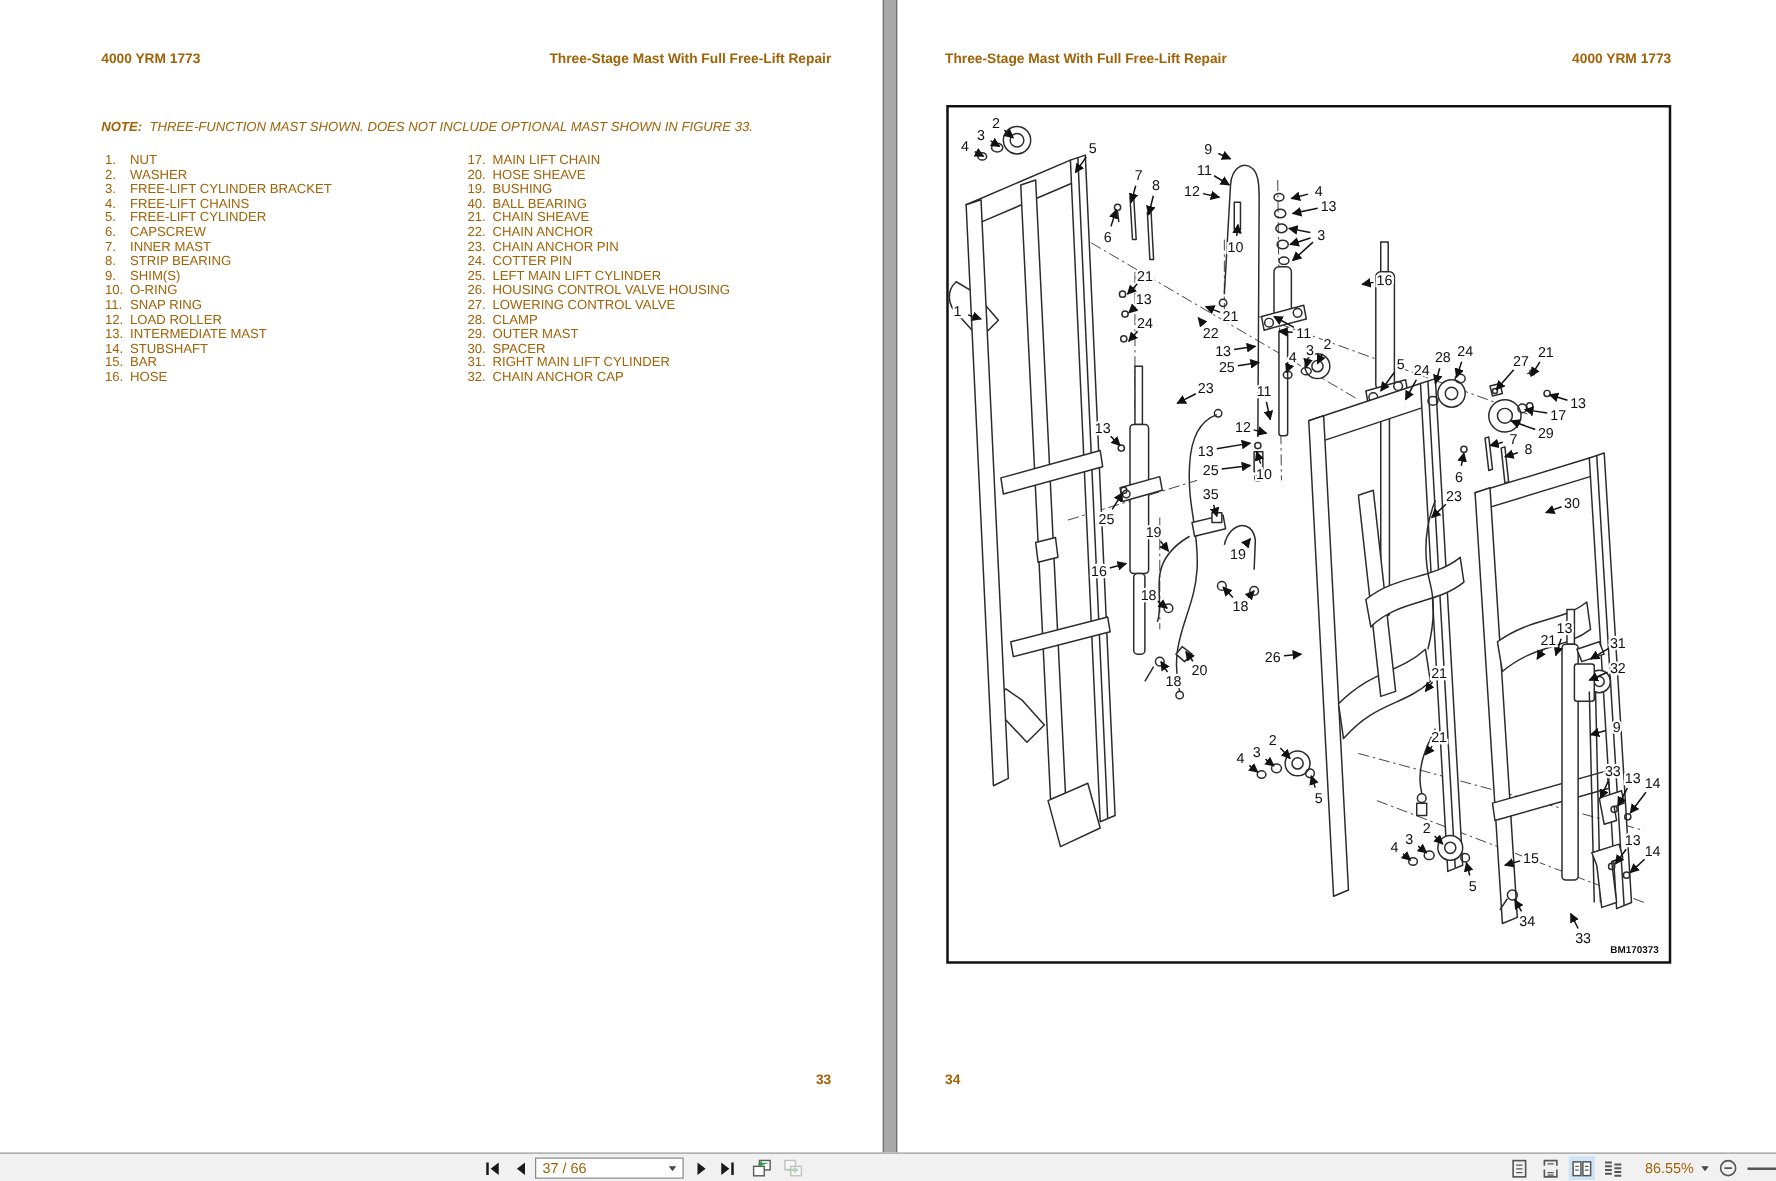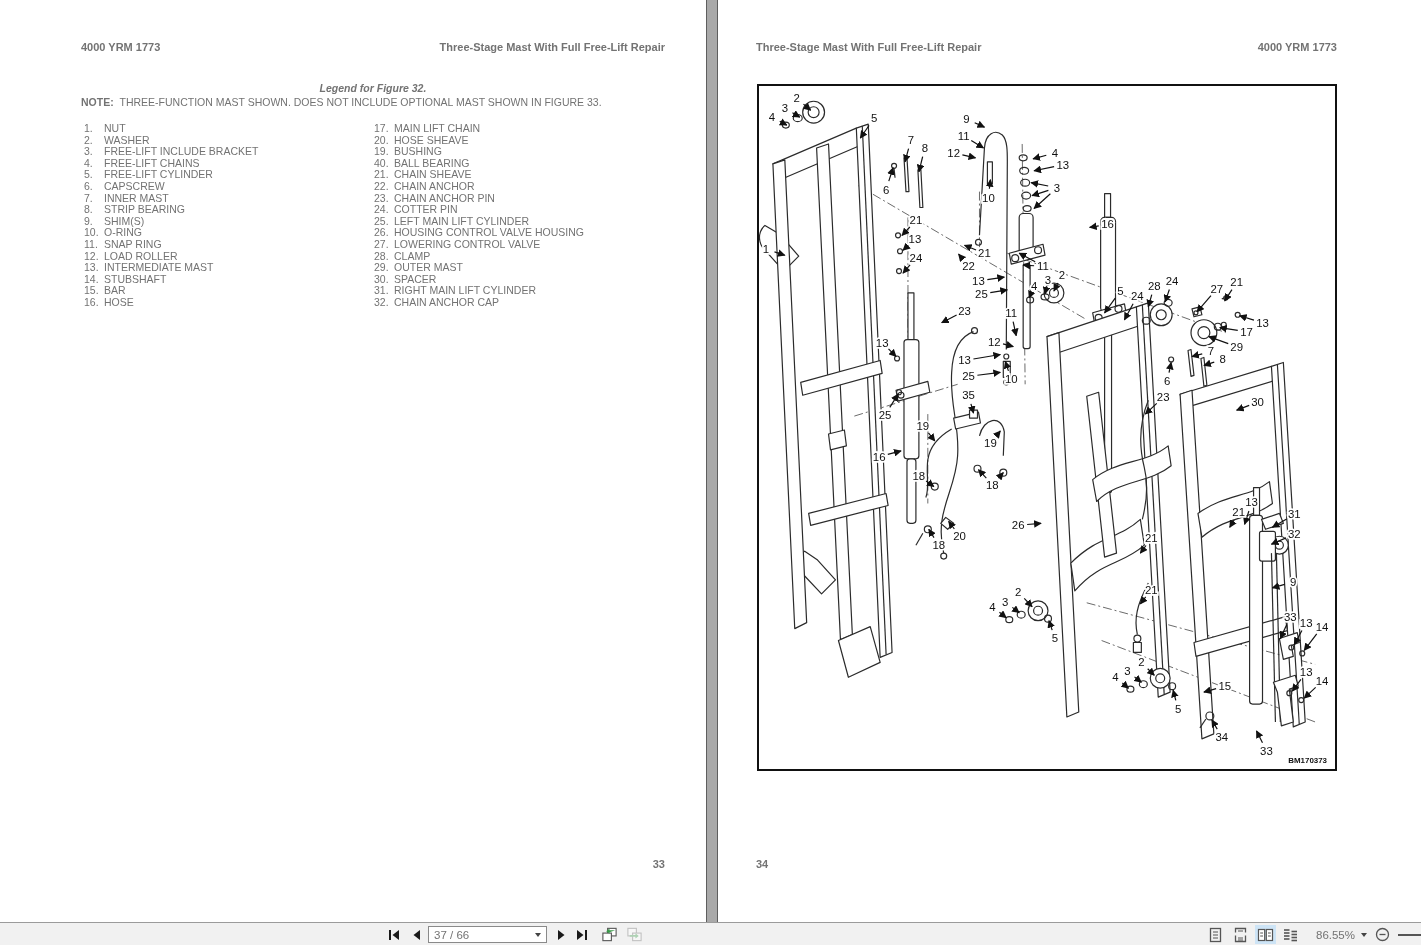--- a/index.html
+++ b/index.html
@@ -1,31 +1,31 @@
 <!DOCTYPE html>
 <html><head>
 <meta charset="utf-8">
 <style>
   html,body{margin:0;padding:0;background:#6e6e6e;}
   *{box-sizing:border-box;}
   .app{position:relative;width:1421px;height:945px;background:#fff;overflow:hidden;
-       font-family:"Liberation Sans","DejaVu Sans",sans-serif;color:#737373;}
+       font-family:"Liberation Sans","DejaVu Sans",sans-serif;color:#a16207;}
   .pages{position:absolute;top:0;left:0;width:1421px;height:922px;display:flex;background:#fff;}
   .page{position:relative;background:#fff;height:100%;}
   .page-left{width:706px;}
   .page-divider{width:12px;height:100%;background:#a9a9a9;border-left:1px solid #5e5e5e;border-right:1px solid #5e5e5e;}
   .page-right{width:703px;}
 
   
   .hdr{position:absolute;top:41px;display:flex;justify-content:space-between;font-weight:bold;font-size:11px;}
   .page-left .hdr{left:81px;right:41px;}
   .page-right .hdr{left:38px;right:84px;}
   .legend-title{position:absolute;top:82px;left:81px;width:584px;text-align:center;
                 font-weight:bold;font-style:italic;font-size:10.5px;}
-  .note-line{position:absolute;top:96px;left:81px;right:41px;font-size:10.5px;}
+  .note-line{position:absolute;top:96px;left:81px;right:41px;font-size:10.5px;font-style:italic;}
   .note-line b{font-weight:bold;}
   .legend-cols{position:absolute;top:123px;left:84px;right:20px;display:flex;font-size:10.5px;line-height:11.6px;}
   .lg-col{width:290px;flex:none;}
   .lg-row{display:flex;}
   .lg-num{width:20px;flex:none;}
   .lg-label{white-space:nowrap;}
   .pgnum{position:absolute;top:858px;font-weight:bold;font-size:11px;}
   .page-left .pgnum{right:41px;}
   .page-right .pgnum{left:38px;}
 
@@ -62,35 +62,34 @@
 <body>
 
 <div class="app">
   <div class="pages">
 
     <div class="page page-left">
       <div class="hdr">
         <span>4000 YRM 1773</span>
         <span>Three-Stage Mast With Full Free-Lift Repair</span>
       </div>
-      <div class="legend-title">Legend for Figure 32.</div>
       <div class="note-line"><b>NOTE:</b>&nbsp;&nbsp;<span>THREE-FUNCTION MAST SHOWN. DOES NOT INCLUDE OPTIONAL MAST SHOWN IN FIGURE 33.</span></div>
       <div class="legend-cols">
         <div class="lg-col" id="legend-col1">
             <div class="lg-row">
               <span class="lg-num">1.</span>
               <span class="lg-label">NUT</span>
             </div>
             <div class="lg-row">
               <span class="lg-num">2.</span>
               <span class="lg-label">WASHER</span>
             </div>
             <div class="lg-row">
               <span class="lg-num">3.</span>
-              <span class="lg-label">FREE-LIFT INCLUDE BRACKET</span>
+              <span class="lg-label">FREE-LIFT CYLINDER BRACKET</span>
             </div>
             <div class="lg-row">
               <span class="lg-num">4.</span>
               <span class="lg-label">FREE-LIFT CHAINS</span>
             </div>
             <div class="lg-row">
               <span class="lg-num">5.</span>
               <span class="lg-label">FREE-LIFT CYLINDER</span>
             </div>
             <div class="lg-row">

